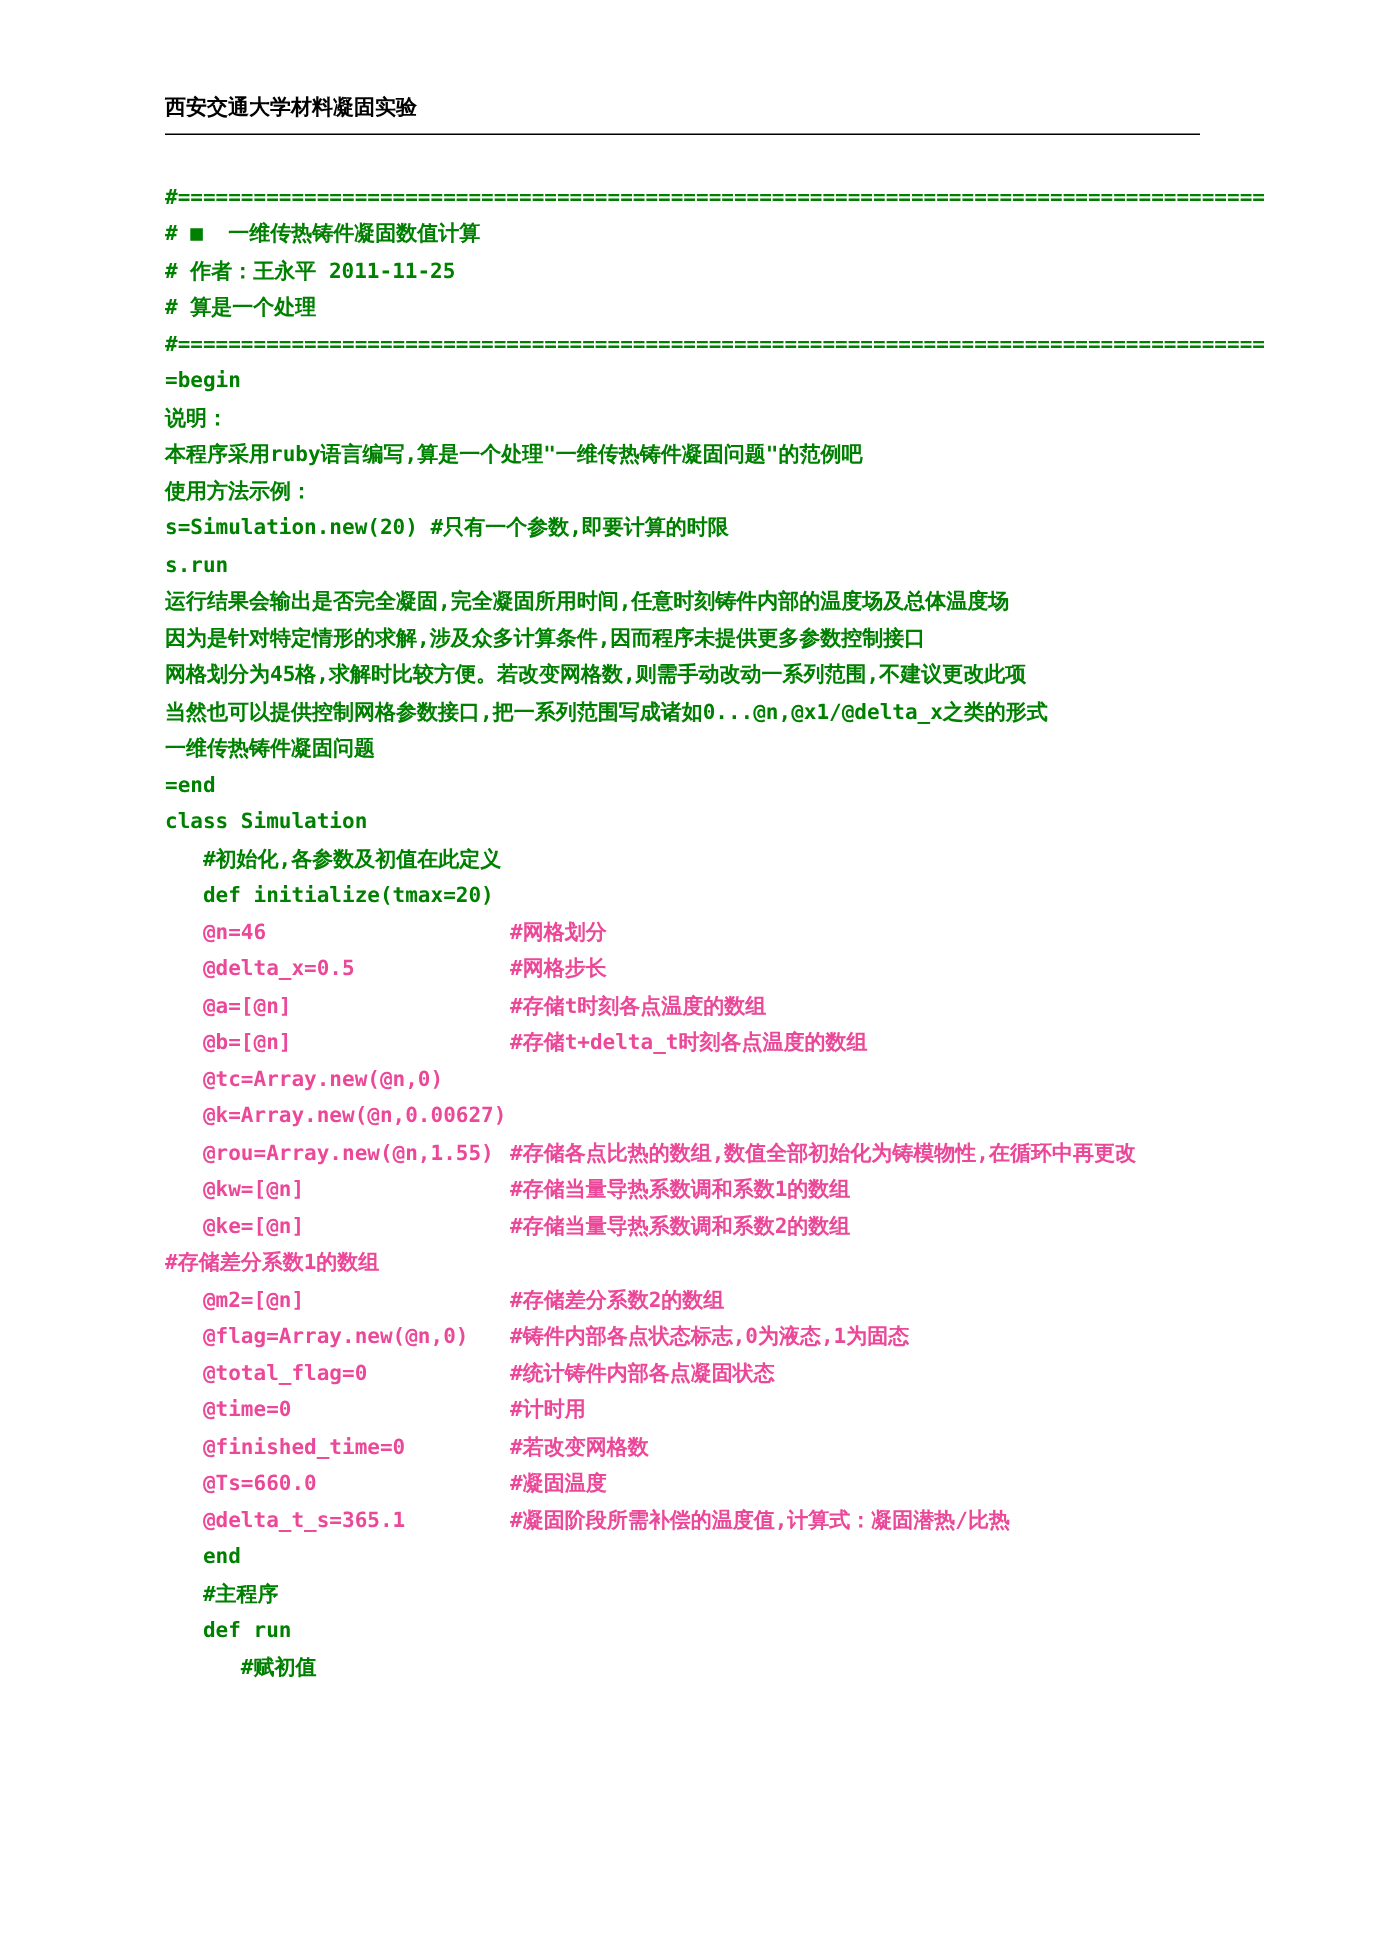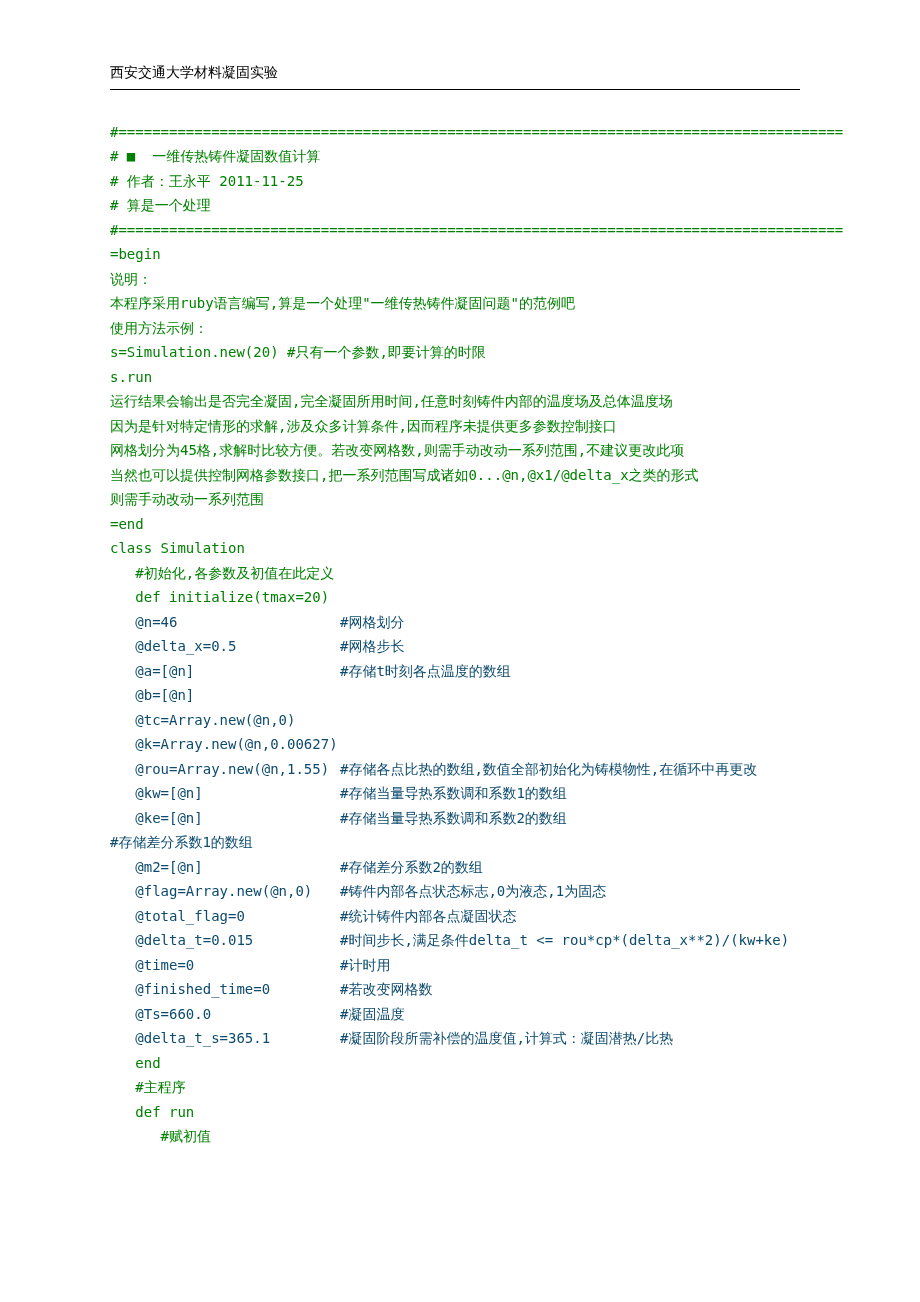--- a/index.html
+++ b/index.html
@@ -9,35 +9,36 @@
     font-family: SimSun, "宋体", monospace;
     font-size: 14px;
     line-height: 1.75;
     color: #000;
   }
   .page {
     width: 890px;
     min-height: 1302px;
     box-sizing: border-box;
     padding: 60px 90px 60px 110px;
+    font-weight: bold;
   }
   .header {
     font-size: 14px;
     color: #000;
     padding-bottom: 4px;
     border-bottom: 1px solid #000;
     margin-bottom: 30px;
   }
   .code-line {
     white-space: pre;
     color: #008000;
   }
   .def-row {
     display: flex;
-    color: #0c4a6e;
+    color: #ec4899;
   }
   .def-row .var {
     white-space: pre;
   }
   .def-row .cmt {
     white-space: pre;
   }
   .var-col-wide { min-width: 230px; }
 </style>
 </head>
@@ -55,40 +56,41 @@
     <div class="code-line">=begin</div>
     <div class="code-line">说明：</div>
     <div class="code-line">本程序采用ruby语言编写,算是一个处理"一维传热铸件凝固问题"的范例吧</div>
     <div class="code-line">使用方法示例：</div>
     <div class="code-line">s=Simulation.new(20) #只有一个参数,即要计算的时限</div>
     <div class="code-line">s.run</div>
     <div class="code-line">运行结果会输出是否完全凝固,完全凝固所用时间,任意时刻铸件内部的温度场及总体温度场</div>
     <div class="code-line">因为是针对特定情形的求解,涉及众多计算条件,因而程序未提供更多参数控制接口</div>
     <div class="code-line">网格划分为45格,求解时比较方便。若改变网格数,则需手动改动一系列范围,不建议更改此项</div>
     <div class="code-line">当然也可以提供控制网格参数接口,把一系列范围写成诸如0...@n,@x1/@delta_x之类的形式</div>
-    <div class="code-line">则需手动改动一系列范围</div>
+    <div class="code-line">一维传热铸件凝固问题</div>
     <div class="code-line">=end</div>
     <div class="code-line">class Simulation</div>
     <div class="code-line">   #初始化,各参数及初值在此定义</div>
     <div class="code-line">   def initialize(tmax=20)</div>
 
     <div class="def-row">
         <span class="var var-col-wide">   @n=46</span>
         <span class="cmt">#网格划分</span>
       </div>
     <div class="def-row">
         <span class="var var-col-wide">   @delta_x=0.5</span>
         <span class="cmt">#网格步长</span>
       </div>
     <div class="def-row">
         <span class="var var-col-wide">   @a=[@n]</span>
         <span class="cmt">#存储t时刻各点温度的数组</span>
       </div>
     <div class="def-row">
         <span class="var var-col-wide">   @b=[@n]</span>
+        <span class="cmt">#存储t+delta_t时刻各点温度的数组</span>
       </div>
     <div class="def-row">
         <span class="var var-col-wide">   @tc=Array.new(@n,0)</span>
       </div>
     <div class="def-row">
         <span class="var var-col-wide">   @k=Array.new(@n,0.00627)</span>
       </div>
     <div class="def-row">
         <span class="var var-col-wide">   @rou=Array.new(@n,1.55)</span>
         <span class="cmt">#存储各点比热的数组,数值全部初始化为铸模物性,在循环中再更改</span>
@@ -110,24 +112,20 @@
       </div>
     <div class="def-row">
         <span class="var var-col-wide">   @flag=Array.new(@n,0)</span>
         <span class="cmt">#铸件内部各点状态标志,0为液态,1为固态</span>
       </div>
     <div class="def-row">
         <span class="var var-col-wide">   @total_flag=0</span>
         <span class="cmt">#统计铸件内部各点凝固状态</span>
       </div>
     <div class="def-row">
-        <span class="var var-col-wide">   @delta_t=0.015</span>
-        <span class="cmt">#时间步长,满足条件delta_t &lt;= rou*cp*(delta_x**2)/(kw+ke)</span>
-      </div>
-    <div class="def-row">
         <span class="var var-col-wide">   @time=0</span>
         <span class="cmt">#计时用</span>
       </div>
     <div class="def-row">
         <span class="var var-col-wide">   @finished_time=0</span>
         <span class="cmt">#若改变网格数</span>
       </div>
     <div class="def-row">
         <span class="var var-col-wide">   @Ts=660.0</span>
         <span class="cmt">#凝固温度</span>

